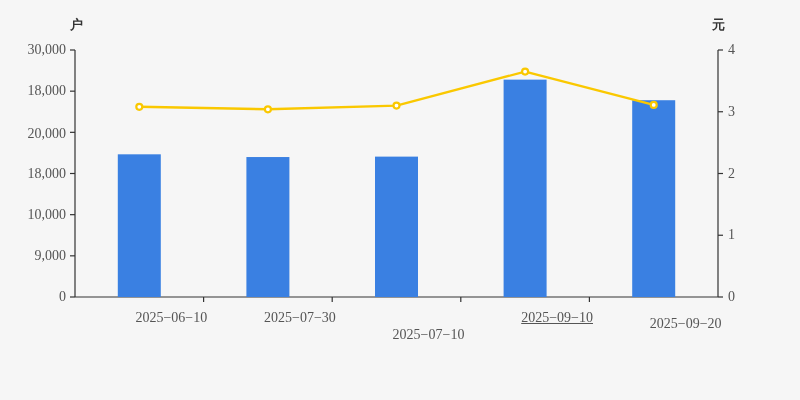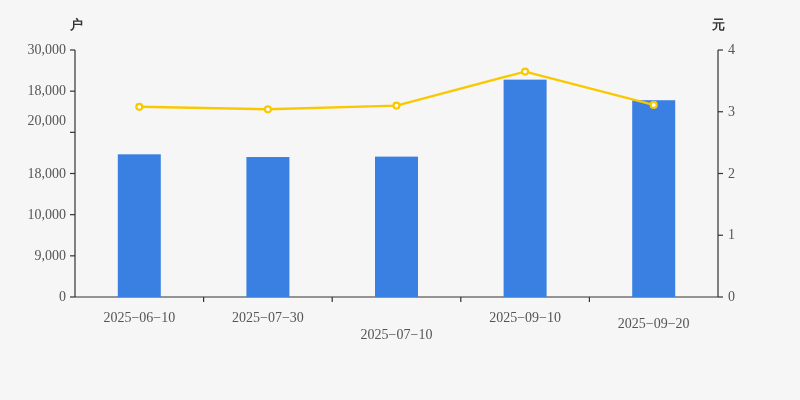--- a/index.html
+++ b/index.html
@@ -40,20 +40,21 @@
   .tick-label.right { text-align: left;  transform: translateY(-50%); }
 
   .x-tick-label {
     position: absolute;
     font-size: 14px;
     color: #555555;
     line-height: 1;
     white-space: nowrap;
     text-align: center;
     transform: translateX(-50%);
+    margin-left: 32px;
   }
 
   #plot-svg {
     position: absolute;
     left: 0;
     top: 0;
     width: 800px;
     height: 400px;
   }
 </style>
@@ -64,32 +65,32 @@
 
   <span class="axis-unit" id="left-axis-unit">户</span>
 
   <span class="axis-unit" id="right-axis-unit">元</span>
 
   <div id="tick-layer">
       <span class="tick-label left" style="right:734px; top:297px;">0</span>
       <span class="tick-label left" style="right:734px; top:255.83333333333334px;">9,000</span>
       <span class="tick-label left" style="right:734px; top:214.66666666666669px;">10,000</span>
       <span class="tick-label left" style="right:734px; top:173.5px;">18,000</span>
-      <span class="tick-label left" style="right:734px; top:121px;">20,000</span>
+      <span class="tick-label left" style="right:734px; top:134px;">20,000</span>
       <span class="tick-label left" style="right:734px; top:91.16666666666666px;">18,000</span>
       <span class="tick-label left" style="right:734px; top:50px;">30,000</span>
       <span class="tick-label right" style="left:728px; top:297px;">0</span>
       <span class="tick-label right" style="left:728px; top:235.25px;">1</span>
       <span class="tick-label right" style="left:728px; top:173.5px;">2</span>
       <span class="tick-label right" style="left:728px; top:111.75px;">3</span>
       <span class="tick-label right" style="left:728px; top:50px;">4</span>
       <span class="x-tick-label" style="left:139.3px; top:311px;">2025−06−10</span>
       <span class="x-tick-label" style="left:267.9px; top:311px;">2025−07−30</span>
       <span class="x-tick-label" style="left:396.5px; top:328px;">2025−07−10</span>
-      <span class="x-tick-label" style="left:525.0999999999999px; top:311px;">2025−09−10</span>
+      <span class="x-tick-label" style="left:525.0999999999999px; top:311px;text-decoration:underline;">2025−09−10</span>
       <span class="x-tick-label" style="left:653.6999999999999px; top:317px;">2025−09−20</span>
     </div>
 
   <svg id="plot-svg" viewBox="0 0 800 400">
     <g id="axis-lines">
       <line x1="75" y1="50" x2="75" y2="297" stroke="#333333" stroke-width="1.2"></line>
       <line x1="718" y1="50" x2="718" y2="297" stroke="#333333" stroke-width="1.2"></line>
       <line x1="75" y1="297" x2="718" y2="297" stroke="#333333" stroke-width="1.2"></line>
     </g>
     <g id="left-ticks">

